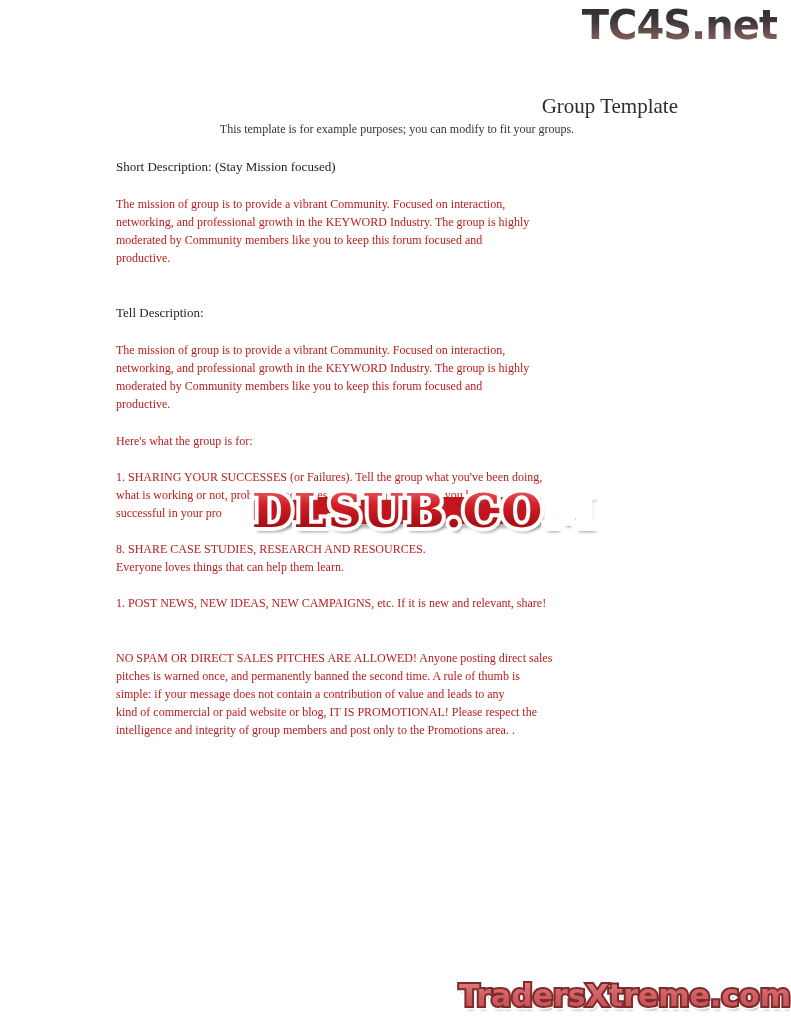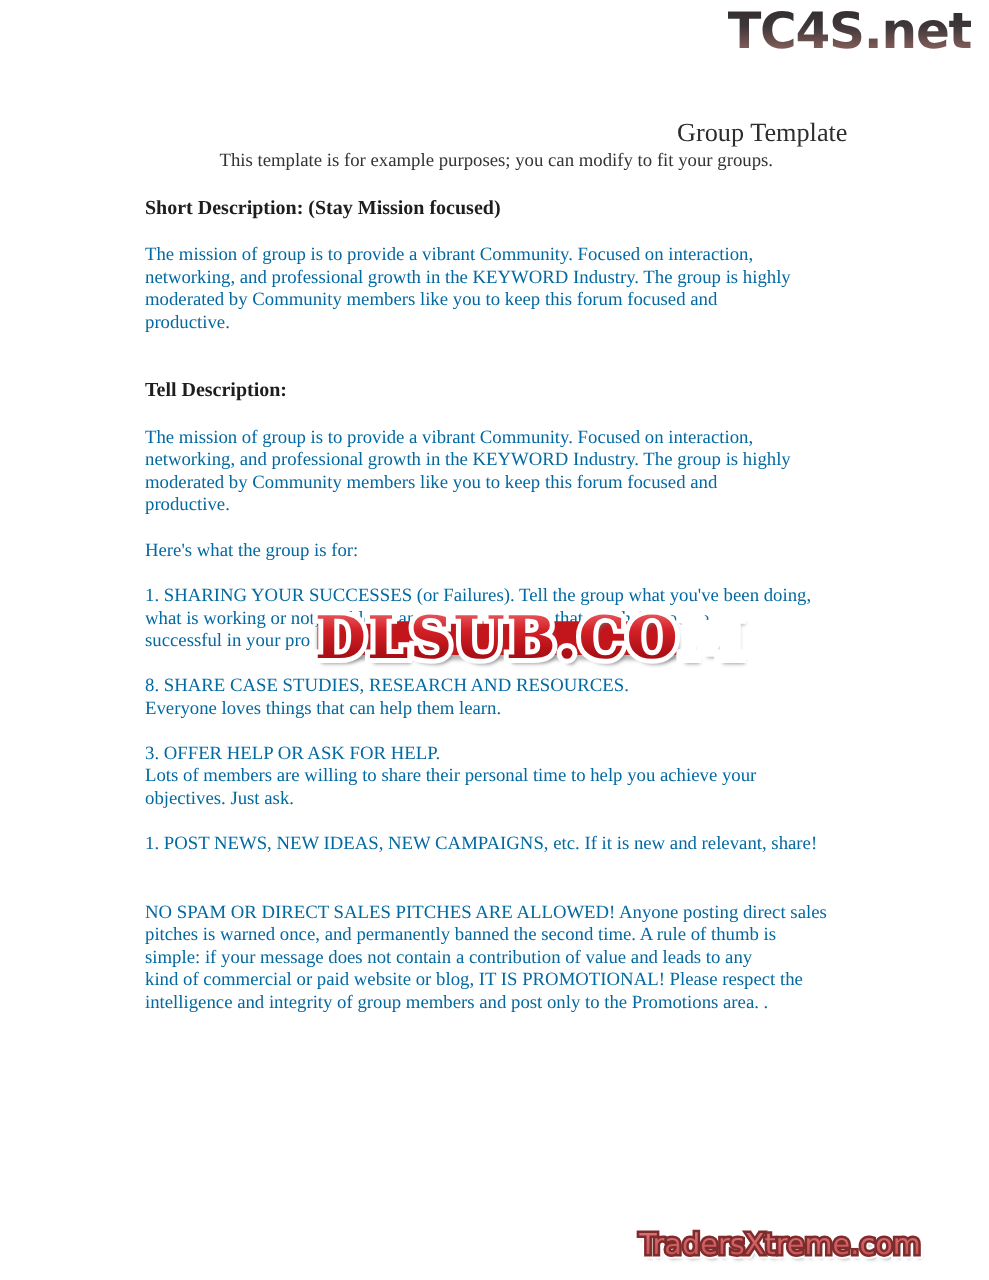--- a/index.html
+++ b/index.html
@@ -25,29 +25,29 @@
 
   
   .content {
     position:absolute; left:116px; top:93px; width:562px;
     color:#4d4d4d;
   }
   .doc-title {
     font-size:21px; line-height:26px; text-align:right; color:#2d2d2d;
   }
   .doc-subtitle {
-    font-size:15px; line-height:19px; text-align:center; color:#333333; margin-top:1px;
+    font-size:12px; line-height:19px; text-align:center; color:#333333; margin-top:1px;
   }
   .heading {
-    margin-top:18px; font-weight:bold; font-size:16px; line-height:19px; color:#1e1e1e;
+    margin-top:18px; font-weight:normal; font-size:13px; line-height:19px; color:#1e1e1e;
   }
   .heading.big-gap { margin-top:36px; }
   .para {
-    margin-top:19px; font-size:15px; line-height:18px;
-    color:#0369a1; white-space:pre-line;
+    margin-top:19px; font-size:12px; line-height:18px;
+    color:#b91c1c; white-space:pre-line;
   }
   .para.item { margin-top:18px; }
   .para.big-gap { margin-top:37px; }
 
   
   .watermark {
     position:absolute; left:252px; top:485px; width:292px; height:50px;
   }
   .wm-band {
     position:absolute; left:2px; right:2px; top:12px; height:27px;
@@ -68,22 +68,22 @@
     background:linear-gradient(180deg,#ee6d73 0%,#d42128 38%,#b01016 72%,#9c0d12 100%);
     -webkit-background-clip:text; background-clip:text; color:transparent;
   }
 
   
   .traders {
     position:absolute; right:2px; bottom:8px; width:330px; height:40px;
   }
   .tr-layer {
     position:absolute; left:0; top:0; width:100%; height:100%;
-    text-align:center; line-height:40px;
-    font-family:"DejaVu Sans", sans-serif; font-weight:normal; font-size:23px;
+    text-align:left; line-height:40px;
+    font-family:"DejaVu Sans", sans-serif; font-weight:bold; font-size:30px;
     letter-spacing:0;
   }
   .tr-glow {
     -webkit-text-stroke:7px #ffffff; color:#ffffff;
     text-shadow:2px 4px 3px rgba(130,130,130,.75);
   }
   .tr-outline { -webkit-text-stroke:4px #7e2b2c; color:#7e2b2c; }
   .tr-fill {
     background:linear-gradient(180deg,#e2898b 0%,#d05f63 48%,#c04a50 100%);
     -webkit-background-clip:text; background-clip:text; color:transparent;
@@ -112,23 +112,20 @@
 moderated by Community members like you to keep this forum focused and
 productive.</div>
 
     <div class="para">Here's what the group is for:</div>
 
     <div class="para item">1. SHARING YOUR SUCCESSES (or Failures). Tell the group what you've been doing,
 what is working or not, problems and issues, anything that will help you be
 successful in your pro</div>
     <div class="para item">8. SHARE CASE STUDIES, RESEARCH AND RESOURCES.
 Everyone loves things that can help them learn.</div>
-    <div class="para item">3. OFFER HELP OR ASK FOR HELP.
-Lots of members are willing to share their personal time to help you achieve your
-objectives. Just ask.</div>
     <div class="para item">1. POST NEWS, NEW IDEAS, NEW CAMPAIGNS, etc. If it is new and relevant, share!</div>
 
     <div class="para big-gap">NO SPAM OR DIRECT SALES PITCHES ARE ALLOWED! Anyone posting direct sales
 pitches is warned once, and permanently banned the second time. A rule of thumb is
 simple: if your message does not contain a contribution of value and leads to any
 kind of commercial or paid website or blog, IT IS PROMOTIONAL! Please respect the
 intelligence and integrity of group members and post only to the Promotions area. .</div>
   </div>
 
   <div class="watermark">

